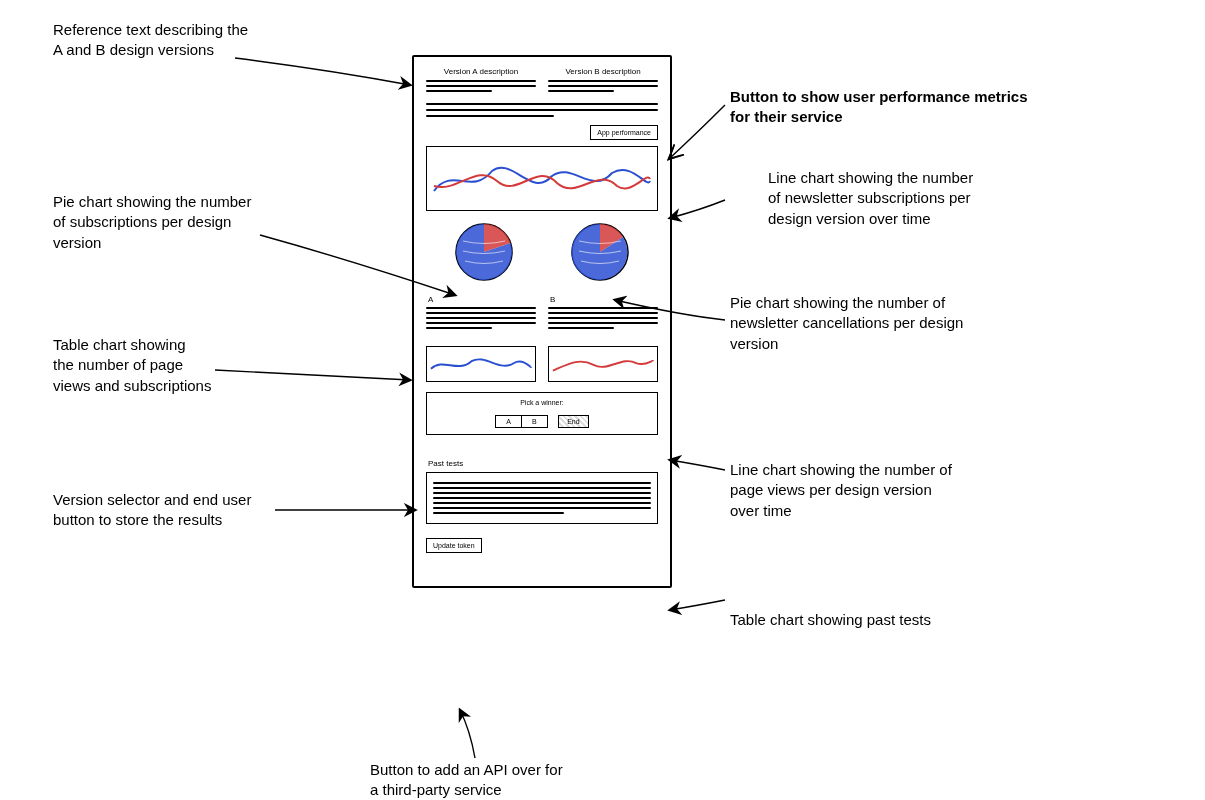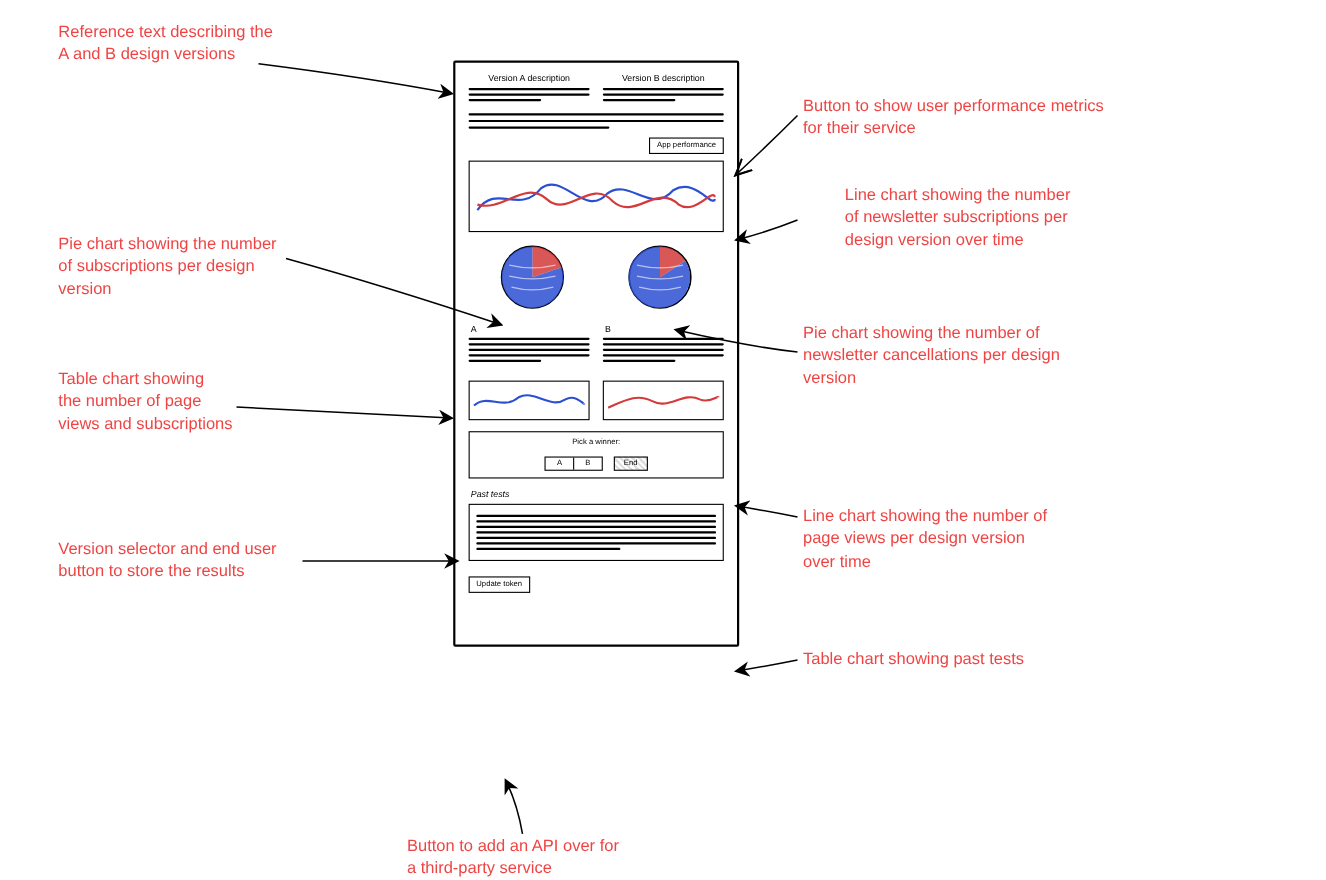--- a/index.html
+++ b/index.html
@@ -8,21 +8,21 @@
     background: #fff;
     width: 1205px;
     height: 800px;
     position: relative;
     overflow: hidden;
   }
   .annotation {
     position: absolute;
     font-size: 15px;
     line-height: 1.35;
-    color: #ef4444;
+    color: #000000;
     white-space: pre-line;
   }
   .mock {
     position: absolute;
     left: 412px;
     top: 55px;
     width: 260px;
     height: 533px;
     border: 2px solid #000;
     border-radius: 2px;
@@ -90,40 +90,40 @@
   .clear{clear:both;}
   .arrow-layer {
     position:absolute; left:0; top:0; width:1205px; height:800px; pointer-events:none;
   }
 </style>
 </head>
 <body>
 
 <div class="annotation" style="left:53px; top:20px;">Reference text describing the
 A and B design versions</div>
-<div class="annotation" style="left:730px; top:87px;">Button to show user performance metrics
+<div class="annotation" style="left:730px; top:87px;font-weight:bold;">Button to show user performance metrics
 for their service</div>
 <div class="annotation" style="left:768px; top:168px;">Line chart showing the number
 of newsletter subscriptions per
 design version over time</div>
-<div class="annotation" style="left:53px; top:212px;">Pie chart showing the number
+<div class="annotation" style="left:53px; top:192px;">Pie chart showing the number
 of subscriptions per design
 version</div>
 <div class="annotation" style="left:730px; top:293px;">Pie chart showing the number of
 newsletter cancellations per design
 version</div>
 <div class="annotation" style="left:53px; top:335px;">Table chart showing
 the number of page
 views and subscriptions</div>
 <div class="annotation" style="left:730px; top:460px;">Line chart showing the number of
 page views per design version
 over time</div>
 <div class="annotation" style="left:53px; top:490px;">Version selector and end user
 button to store the results</div>
-<div class="annotation" style="left:730px; top:590px;">Table chart showing past tests</div>
+<div class="annotation" style="left:730px; top:610px;">Table chart showing past tests</div>
 <div class="annotation" style="left:370px; top:760px;">Button to add an API over for
 a third-party service</div>
 
 <div class="mock">
 
   <div class="row">
     <div class="col">
       <div class="desc-head">Version A description</div>
       <div class="squiggle-lines">
           <div></div>
@@ -216,21 +216,21 @@
 
   <div class="sel-box">
     <div class="sel-title">Pick a winner:</div>
     <span class="seg">
       <span class="seg-btn">A</span>
       <span class="seg-btn">B</span>
     </span>
     <span class="seg-end">End</span>
   </div>
 
-  <div class="mini-head" style="margin-top:10px;font-style:italic;">Past tests</div>
+  <div class="mini-head" style="margin-top:24px;">Past tests</div>
   <div class="past-box">
     <div class="squiggle-lines">
       <div></div>
         <div></div>
         <div></div>
         <div></div>
         <div></div>
         <div></div>
         <div class="short"></div>
     </div>

